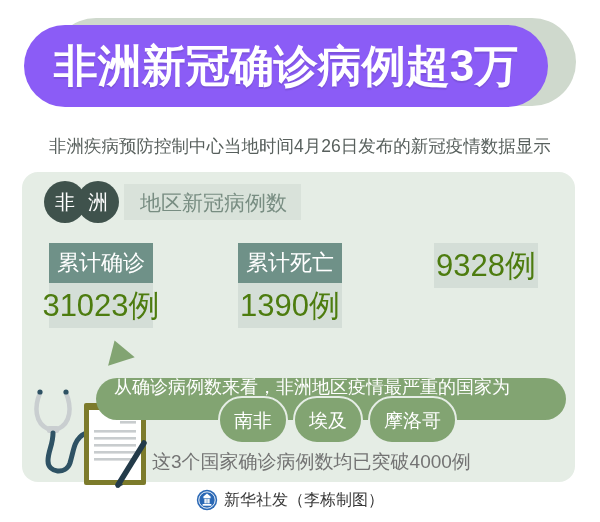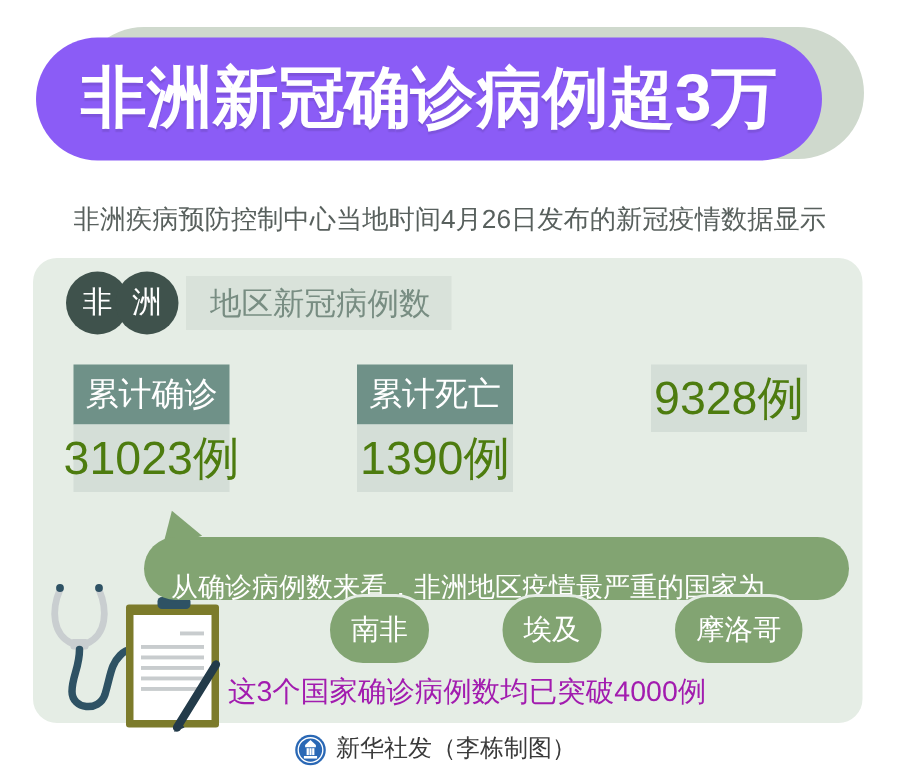--- a/index.html
+++ b/index.html
@@ -176,27 +176,27 @@
     left: 26px;
     top: 385px;
     width: 140px;
     height: 110px;
   }
 
   
   .bubble {
     position: absolute;
     left: 96px;
-    top: 358px;
+    top: 378px;
     width: 470px;
     height: 42px;
     background: #82a472;
     border-radius: 21px;
     display: flex;
-    align-items: flex-end;
+    align-items: flex-start;
     padding-left: 18px;
     box-sizing: border-box;
   }
   .bubble-text {
     color: #ffffff;
     font-size: 18px;
     white-space: nowrap;
     line-height: 1;
   }
   .bubble-tail {
@@ -212,21 +212,20 @@
   }
 
   
   .countries {
     position: absolute;
     left: 218px;
     top: 396px;
     height: 48px;
     display: flex;
     align-items: flex-start;
-    gap: 40px;
   }
   .country-pill {
     height: 48px;
     border-radius: 24px;
     background: #82a472;
     color: #ffffff;
     font-size: 19px;
     display: flex;
     align-items: center;
     justify-content: center;
@@ -237,21 +236,21 @@
     white-space: nowrap;
     line-height: 1;
     border: 2px solid #e5ede5;
   }
 
   
   .footnote {
     position: absolute;
     left: 152px;
     top: 452px;
-    color: #a21caf;
+    color: #737373;
     font-size: 19px;
     white-space: nowrap;
     line-height: 1;
   }
 
   
   .credit {
     position: absolute;
     left: 0;
     top: 489px;

